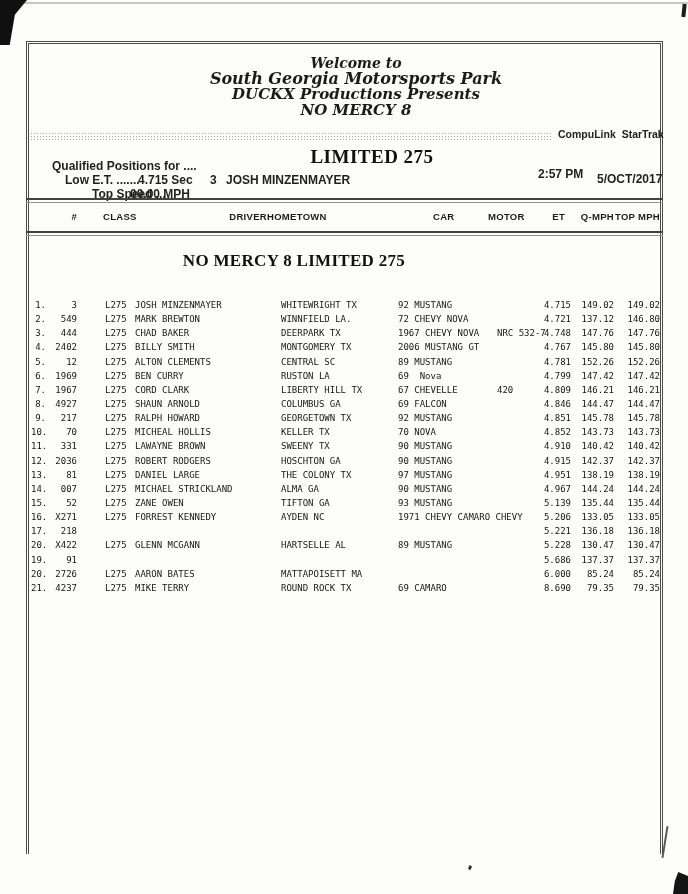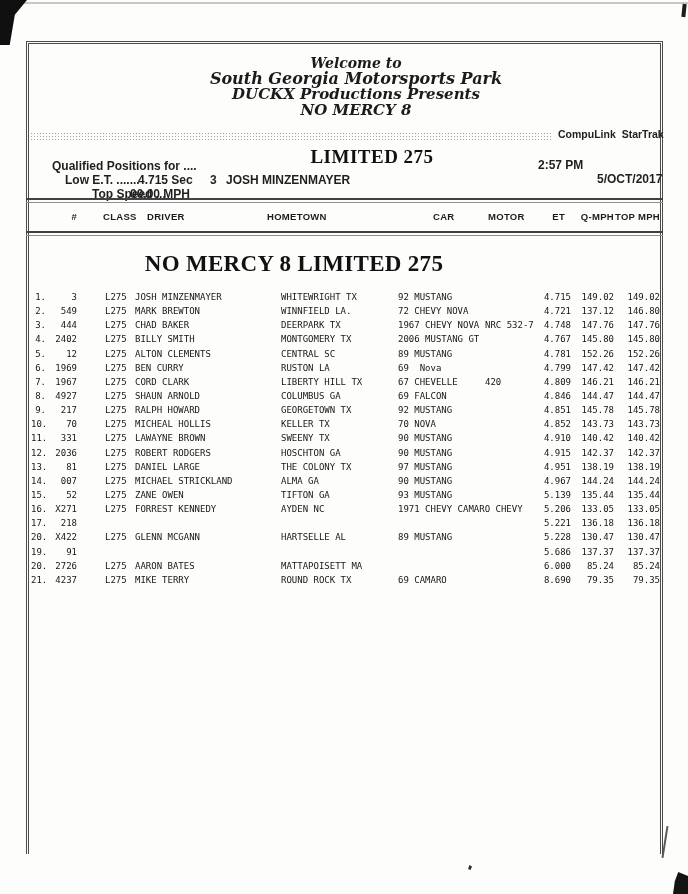--- a/index.html
+++ b/index.html
@@ -38,56 +38,56 @@
   .compulink{position:absolute;left:558px;top:128px;font-size:10.5px;font-weight:600;word-spacing:3px;color:#222;}
   
   .class-title{position:absolute;left:0;top:146px;width:688px;text-align:center;transform:translateX(28px);
     font-family:"Liberation Serif",serif;font-weight:700;font-size:19px;letter-spacing:.5px;color:#111;}
   .qline{position:absolute;font-size:12px;font-weight:600;color:#1f1f1f;white-space:pre;}
   .q1{left:52px;top:159px;}
   .q2a{left:65px;top:173px;}
   .q2b{left:138px;top:173px;}
   .q2num{left:210px;top:173px;}
   .q2name{left:226px;top:173px;}
-  .qtime{left:538px;top:158px;}
+  .qtime{left:538px;top:167px;}
   .qdate{left:597px;top:172px;}
   .q3a{left:65px;top:187px;margin-left:27px;}
   .q3b{left:130px;top:187px;}
   
   .sep{position:absolute;left:26px;width:637px;height:2px;border-top:2px solid #414141;border-bottom:1px solid #8f8f8f;}
   .sep1{top:198px;}
   .sep2{top:231px;}
   
   .tgrid{display:grid;grid-template-columns:16px 30px 26px 30px 134px 126px 76px 64px 38px 43px 46px;}
   .thead{position:absolute;left:31px;top:211px;width:629px;
     font-size:9.5px;font-weight:700;letter-spacing:.3px;color:#1c1c1c;}
   .h-hash{grid-column:2;text-align:right;}
   .h-class{grid-column:4;}
-  .h-driver{grid-column:5;padding-left:14px;}
+  .h-driver{grid-column:5;padding-left:14px;text-align:right;}
   .h-home{grid-column:6;}
   .h-car{grid-column:7;padding-left:8px;margin-left:32px;}
   .h-motor{grid-column:8;padding-left:19px;}
   .h-et{grid-column:9;text-align:right;padding-right:6px;}
   .h-q{grid-column:10;text-align:right;}
   .h-top{grid-column:11;text-align:right;white-space:pre;}
   .section-title{position:absolute;left:0;top:251px;width:588px;text-align:center;
-    font-family:"Liberation Serif",serif;font-weight:700;font-size:23px;letter-spacing:.3px;color:#111;}
+    font-family:"Liberation Serif",serif;font-weight:700;font-size:17px;letter-spacing:.3px;color:#111;}
   
   .rows{position:absolute;left:31px;top:292px;width:629px;
     font-family:"DejaVu Sans Mono",monospace;font-size:9px;color:#161616;}
   .trow{height:14.15px;align-items:baseline;}
   .trow>span{white-space:pre;overflow:visible;}
   .c-pos{grid-column:1;text-align:right;padding-right:1px;}
   .c-num{grid-column:2;text-align:right;}
   .c-class{grid-column:4;padding-left:2px;}
   .c-driver{grid-column:5;padding-left:2px;}
   .c-home{grid-column:6;padding-left:14px;}
   .c-car{grid-column:7;padding-left:5px;}
-  .c-motor{grid-column:8;padding-left:16px;}
-  .c-et{grid-column:9;text-align:right;}
+  .c-motor{grid-column:8;padding-left:28px;}
+  .c-et{grid-column:9;text-align:right;margin-top:8px;}
   .c-q{grid-column:10;text-align:right;}
   .c-top{grid-column:11;text-align:right;}
 </style>
 </head>
 <body>
 
 <div class="page">
 
   <div class="art-topline"></div>
   <div class="art-topleft"></div>

